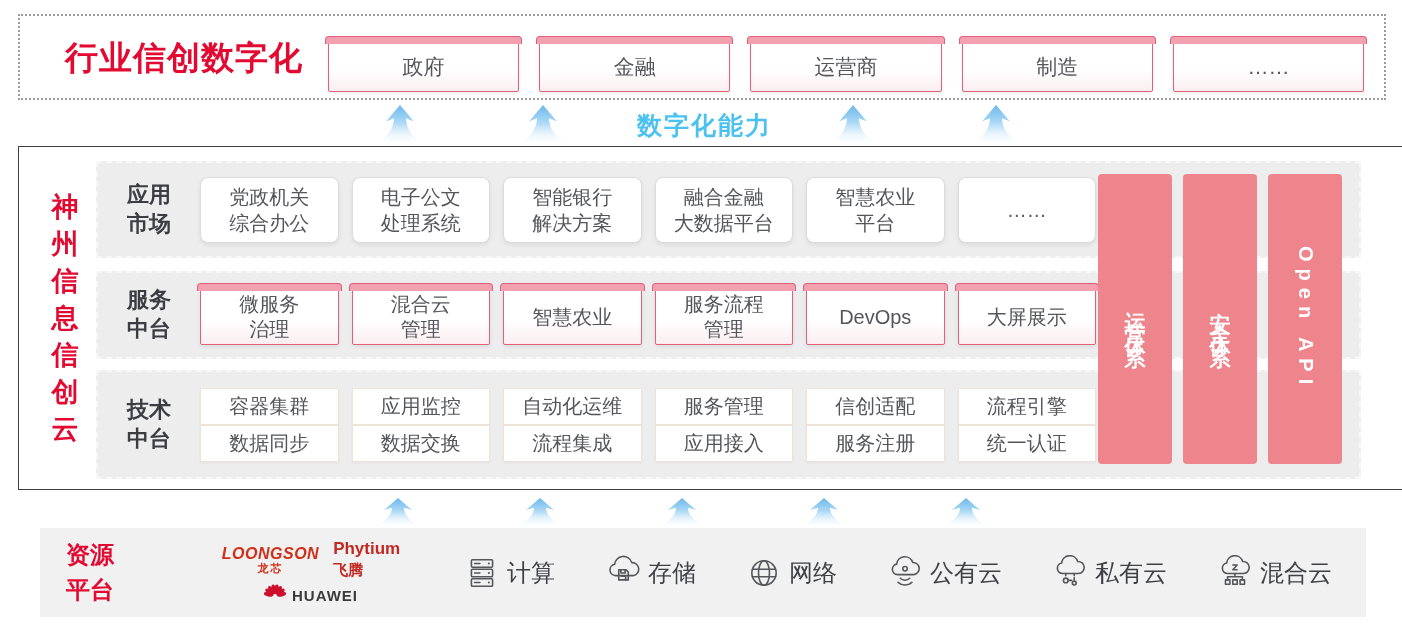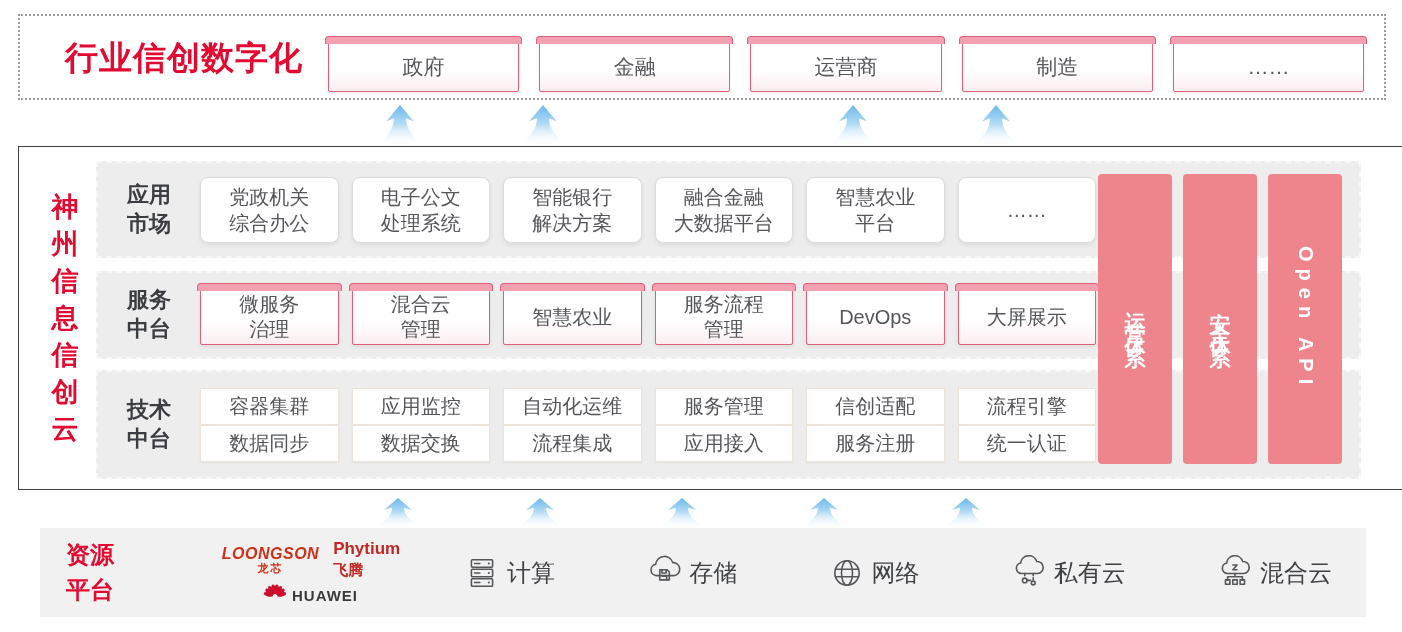--- a/index.html
+++ b/index.html
@@ -116,20 +116,21 @@
   <span class="arrow" style="left:373px;top:105px;height:41px">
       <svg viewBox="0 0 54 40" preserveAspectRatio="none">
         <use href="#uparrow"></use>
       </svg>
     </span>
   <span class="arrow" style="left:516px;top:105px;height:41px">
       <svg viewBox="0 0 54 40" preserveAspectRatio="none">
         <use href="#uparrow"></use>
       </svg>
     </span>
+  <div class="cap-label">数字化能力</div>
   <span class="arrow" style="left:826px;top:105px;height:41px">
       <svg viewBox="0 0 54 40" preserveAspectRatio="none">
         <use href="#uparrow"></use>
       </svg>
     </span>
   <span class="arrow" style="left:969px;top:105px;height:41px">
       <svg viewBox="0 0 54 40" preserveAspectRatio="none">
         <use href="#uparrow"></use>
       </svg>
     </span>
@@ -281,20 +282,28 @@
       <div class="res-item">
         <svg class="licon" width="36" height="36" viewBox="0 0 34 34">
           <circle cx="17" cy="17" r="11.5"></circle>
           <ellipse cx="17" cy="17" rx="5.2" ry="11.5"></ellipse>
           <path d="M6.2 13.5h21.6 M6.2 20.5h21.6"></path>
         </svg>
         <span class="res-label">网络</span>
       </div>
       <div class="res-item">
         <svg class="licon" width="36" height="36" viewBox="0 0 34 34">
+          <path d="M25.1 18.5H9.9a5 5 0 0 1-.8-9.9 7.8 7.8 0 0 1 15.2-1.5 5.5 5.5 0 0 1 .8 11.4z"></path>
+          <circle cx="17" cy="13" r="2.1"></circle>
+          <path d="M12.5 22a6.5 6.5 0 0 0 9 0 M10.5 25.8a9.5 9.5 0 0 0 13 0"></path>
+        </svg>
+        <span class="res-label">公有云</span>
+      </div>
+      <div class="res-item">
+        <svg class="licon" width="36" height="36" viewBox="0 0 34 34">
           <path d="M25.1 17.5H9.9a5 5 0 0 1-.8-9.9 7.8 7.8 0 0 1 15.2-1.5 5.5 5.5 0 0 1 .8 11.4z"></path>
           <path d="M13 17.5v4 M21 17.5v6" stroke-dasharray="2 2"></path>
           <circle cx="13" cy="24" r="2.2"></circle>
           <circle cx="21" cy="26.5" r="1.8"></circle>
           <path d="M15.2 24h3.3"></path>
         </svg>
         <span class="res-label">私有云</span>
       </div>
       <div class="res-item">
         <svg class="licon" width="36" height="36" viewBox="0 0 34 34">

